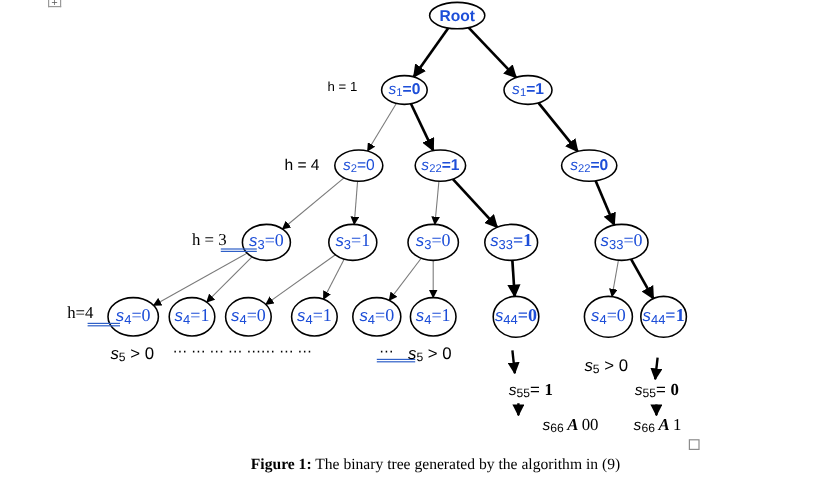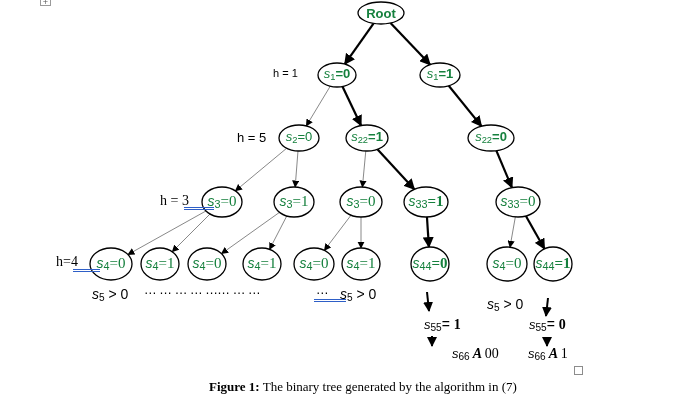--- a/index.html
+++ b/index.html
@@ -1,21 +1,21 @@
 <!DOCTYPE html>
 <html><head>
   <meta charset="utf-8">
   <style>
     html, body { margin: 0; padding: 0; background: #ffffff; }
     body { width: 684px; height: 403px; position: relative; overflow: hidden; }
     #canvas { position: absolute; left: 0; top: 0; width: 684px; height: 403px; }
     .serif { font-family: "Liberation Serif", "DejaVu Serif", serif; }
     .sans { font-family: "Liberation Sans", "DejaVu Sans", sans-serif; }
     .lbl { position: absolute; white-space: nowrap; color: #000; line-height: 1; }
-    .node-text { position: absolute; white-space: nowrap; transform: translate(-50%, -50%); color: #15803d; line-height: 1; }
+    .node-text { position: absolute; white-space: nowrap; transform: translate(-50%, -50%); color: #1d4ed8; line-height: 1; }
     .italic { font-style: italic; }
     .bold { font-weight: bold; }
     .sub { font-size: 0.72em; vertical-align: -0.22em; }
     .caption { position: absolute; left: 209px; top: 380px; font-size: 13px; }
     .anchor-box { position: absolute; left: 40px; top: 0px; width: 9px; height: 5px; border: 1px solid #9a9a9a; border-top: none; font-size: 7px; line-height: 5px; text-align: center; color: #555; font-family: "DejaVu Sans", sans-serif; }
     .end-box { position: absolute; left: 574px; top: 366px; width: 7px; height: 7px; border: 1px solid #8c8c8c; }
   </style>
 </head>
 <body>
 
@@ -75,21 +75,21 @@
     </g>
   <g id="extra-layer">
       <line x1="427" y1="292" x2="429" y2="311" stroke="#000" stroke-width="2" marker-end="url(#arrowBold)"></line>
       <line x1="432" y1="336" x2="432" y2="346" stroke="#000" stroke-width="2" marker-end="url(#arrowBold)"></line>
       <line x1="548" y1="298" x2="546" y2="316" stroke="#000" stroke-width="2" marker-end="url(#arrowBold)"></line>
       <line x1="547" y1="337" x2="547" y2="346" stroke="#000" stroke-width="2" marker-end="url(#arrowBold)"></line>
     </g>
 </svg>
 
 <div class="lbl sans" style="left:273px; top:68px; font-size:11px;">h = 1</div>
-<div class="lbl sans" style="left:237px; top:131px; font-size:13px;">h = 5</div>
+<div class="lbl sans" style="left:237px; top:131px; font-size:13px;">h = 4</div>
 <div class="lbl serif" style="left:160px; top:194px; font-size:14px;"><span>h = </span><span>3</span></div>
 <div class="lbl serif" style="left:56px; top:255px; font-size:14px;"><span>h=</span><span>4</span></div>
 
 <div style="position:absolute; left:184px; top:207px; width:30px; height:0; border-bottom:3px double #2e5fc7;"></div>
 <div style="position:absolute; left:73px; top:269px; width:27px; height:0; border-bottom:3px double #2e5fc7;"></div>
 <div style="position:absolute; left:314px; top:299px; width:32px; height:0; border-bottom:3px double #2e5fc7;"></div>
 
 <div class="node-text sans bold" style="left:381px; top:13px; font-size:13px;">Root</div>
 
 <div id="node-labels">
@@ -134,16 +134,16 @@
 </div>
 
 <div class="lbl" style="left:529px; top:317px; font-size:14px;">
   <span class="sans italic" style="font-size:13px;">s</span><span class="sans sub">55</span><span class="sans">= </span><span class="serif bold">0</span>
 </div>
 <div class="lbl" style="left:528px; top:347px; font-size:14px;">
   <span class="sans italic" style="font-size:13px;">s</span><span class="sans sub">66</span><span class="serif bold italic"> A </span><span class="serif">1</span>
 </div>
 
 <div class="lbl serif caption">
-  <span class="bold">Figure 1:</span><span> The binary tree generated by the algorithm in (7)</span>
+  <span class="bold">Figure 1:</span><span> The binary tree generated by the algorithm in (9)</span>
 </div>
 
 <div class="end-box"></div>
 
 </body></html>

